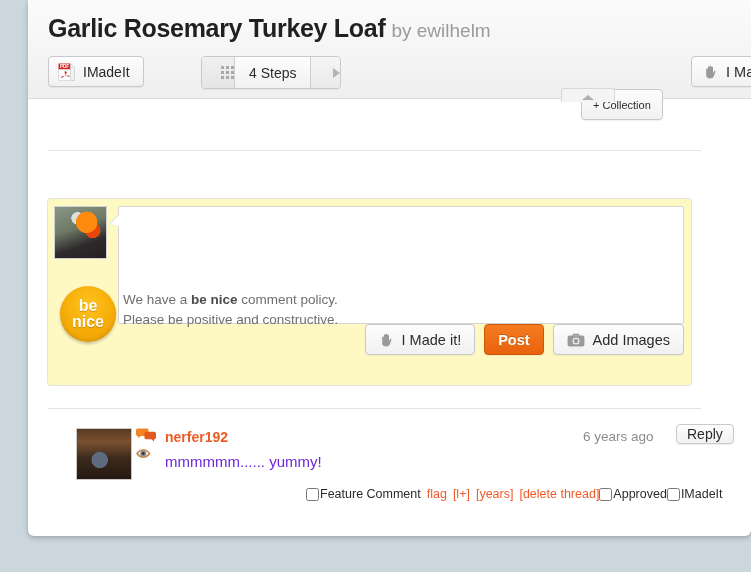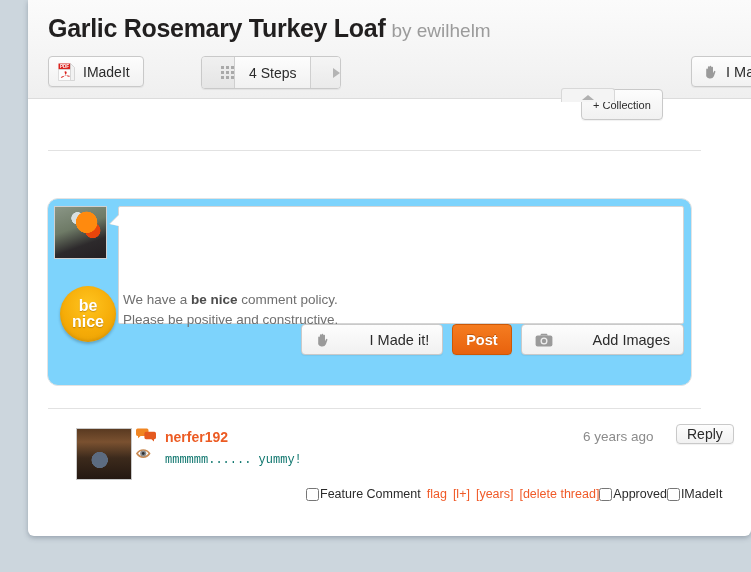--- a/index.html
+++ b/index.html
@@ -193,23 +193,23 @@
   #hr-comment { top: 408px; }
 
   
   #comment-form {
     position: absolute;
     left: 19px;
     top: 198px;
     width: 645px;
     height: 188px;
     box-sizing: border-box;
-    background: #7dd3fc;
+    background: #fef9c3;
     border: 1px solid #e3e3e3;
-    border-radius: 11px;
+    border-radius: 3px;
   }
   #form-avatar {
     position: absolute;
     left: 6px;
     top: 7px;
     width: 53px;
     height: 53px;
     background:
       radial-gradient(circle at 62% 30%, #ff8a0e 0 22%, transparent 23%),
       radial-gradient(circle at 74% 46%, #e8450b 0 16%, transparent 17%),
@@ -282,21 +282,21 @@
   #benice-text b { color: #4c4c4c; }
 
   #form-actions {
     position: absolute;
     right: 7px;
     top: 125px;
     display: flex;
     align-items: center;
     gap: 9px;
   }
-  #form-actions .btn { height: 31px; font-size: 14.5px; padding: 0 13px; gap: 32px; }
+  #form-actions .btn { height: 31px; font-size: 14.5px; padding: 0 13px; }
   .btn-post {
     background: linear-gradient(to bottom, #f57c20 0%, #e8620d 100%);
     border: 1px solid #cc5806;
     color: #ffffff;
     font-weight: bold;
     height: 31px;
     padding: 0 16px;
     text-shadow: 0 -1px 0 rgba(120,50,0,0.45);
   }
 
@@ -332,23 +332,22 @@
     top: 429px;
     font-size: 14px;
     font-weight: bold;
     color: #ec5b23;
     cursor: pointer;
   }
   #comment-body {
     position: absolute;
     left: 137px;
     top: 453px;
-    font-size: 12px;
-    color: #0f766e;
-    font-family: Liberation Mono, monospace;
+    font-size: 15px;
+    color: #6d28d9;
   }
   #comment-time {
     position: absolute;
     left: 555px;
     top: 429px;
     font-size: 13.5px;
     color: #8b8b8b;
   }
   #reply-btn {
     position: absolute;

